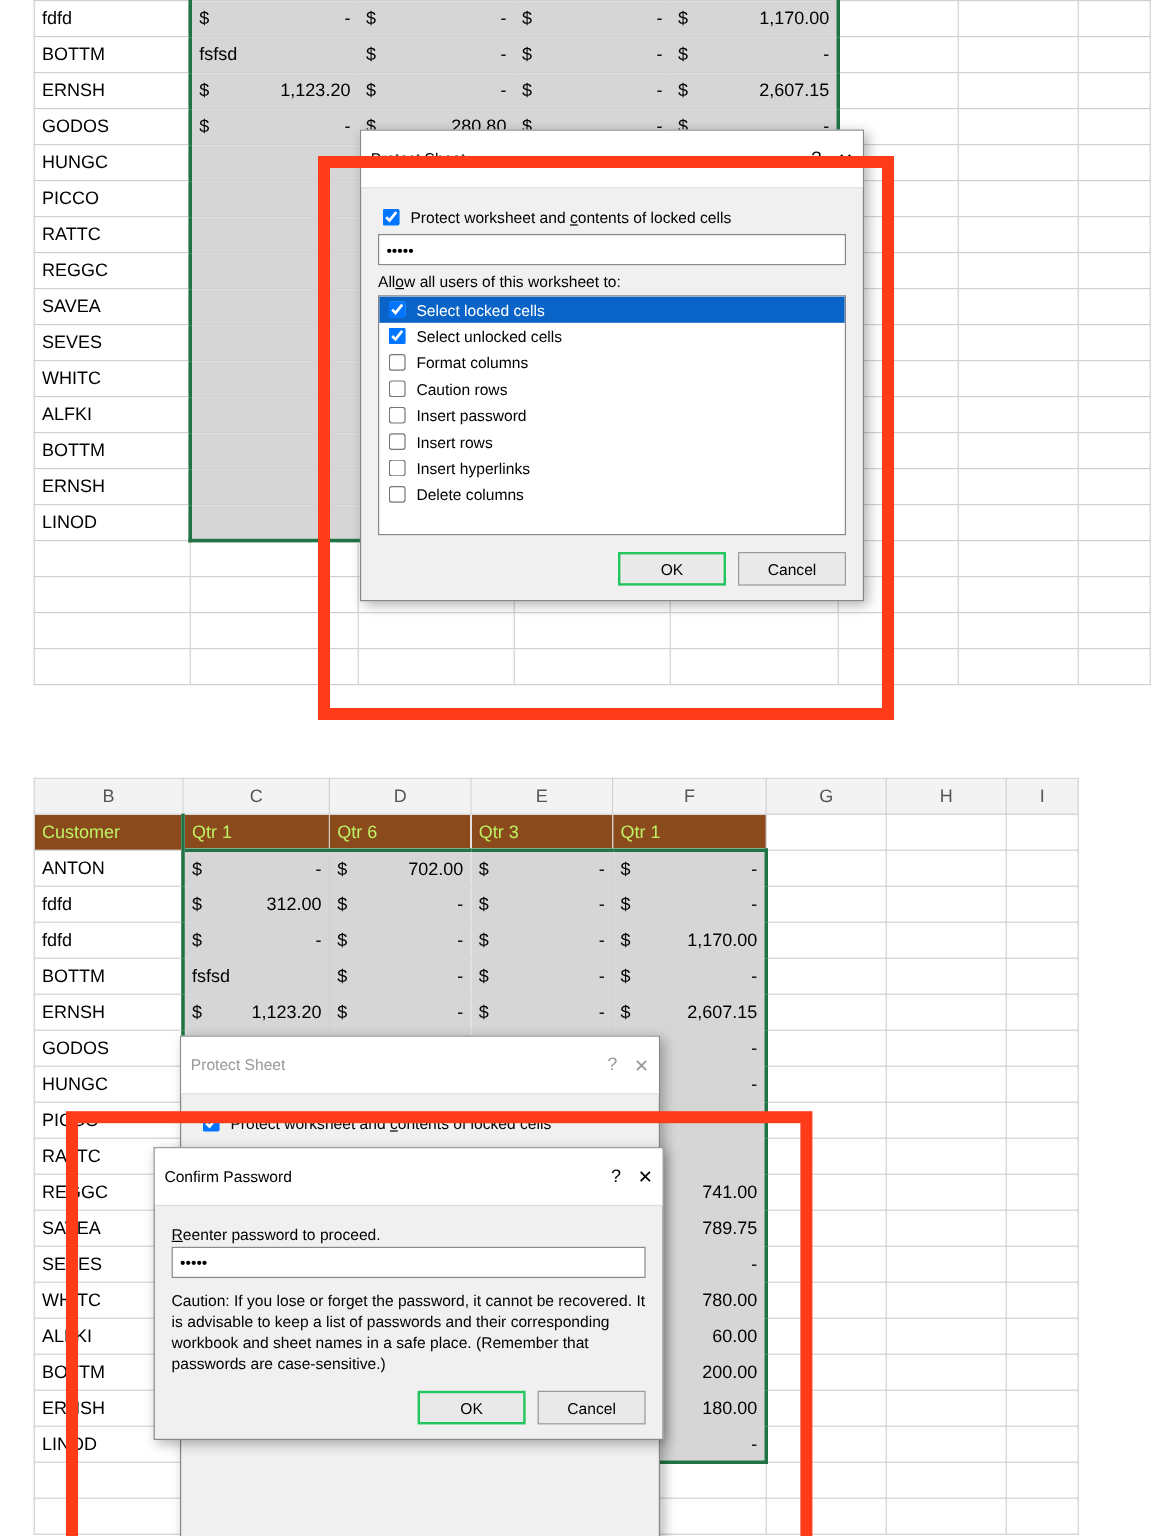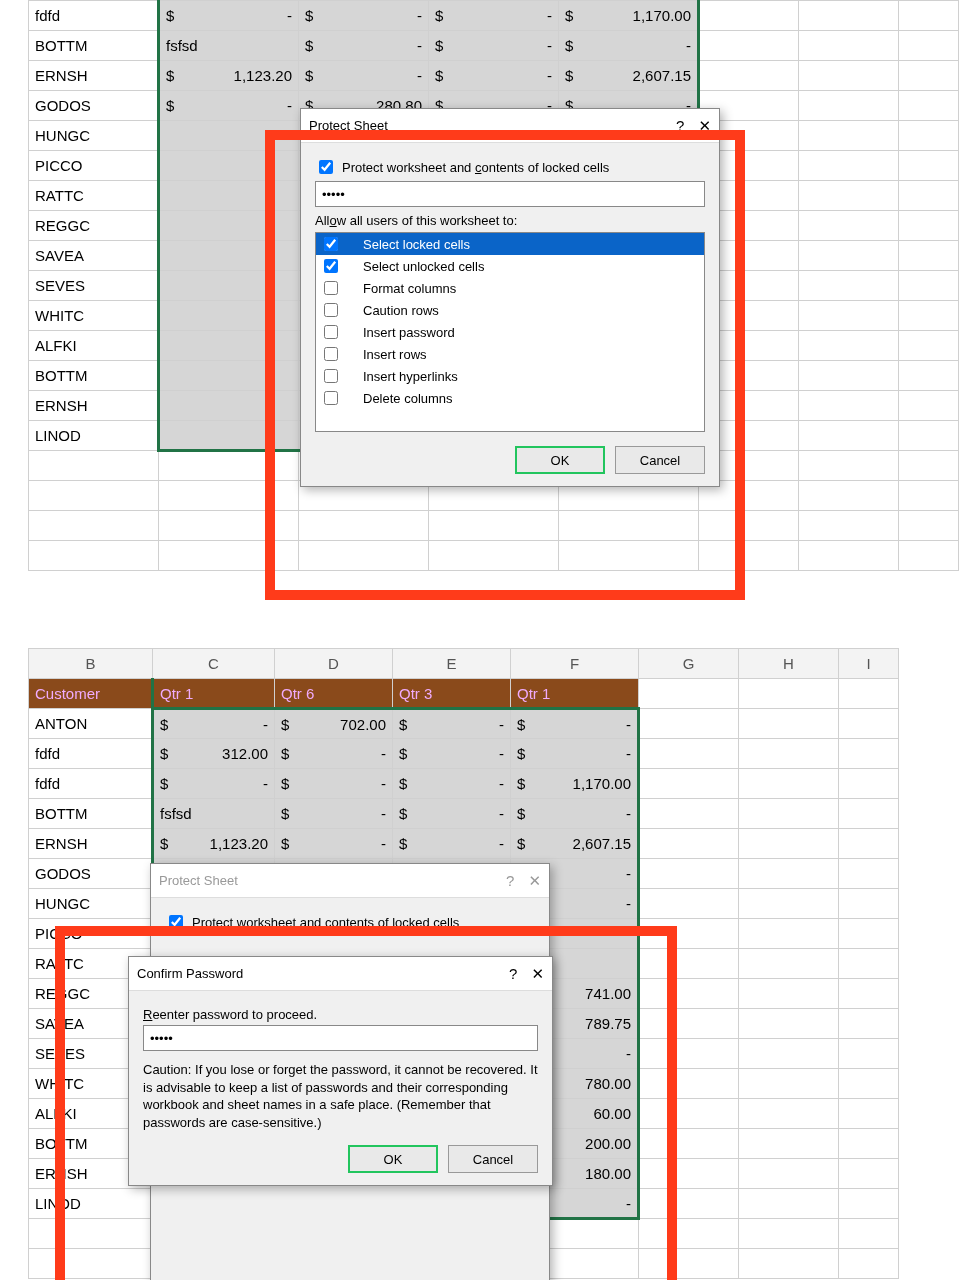--- a/index.html
+++ b/index.html
@@ -29,21 +29,21 @@
     background: #f3f3f3;
     text-align: center;
     font-weight: normal;
     color: #555;
   }
   .cur { display: flex; justify-content: space-between; align-items: center; height: 100%; }
   .cur .sym { }
   .cur .val { text-align: right; }
   .header-row td, .header-row th {
     background: #8a4a1b;
-    color: #f0abfc;
+    color: #bef264;
     font-weight: normal;
     text-align: left;
     padding-left: 8px;
   }
   .green-border-right { border-right: 3px solid #217346 !important; }
   .green-border-left { border-left: 3px solid #217346 !important; }
   .green-border-top { border-top: 3px solid #217346 !important; }
   .green-border-bottom { border-bottom: 3px solid #217346 !important; }
 
   
@@ -53,21 +53,21 @@
     border: 1px solid #888;
     box-shadow: 3px 3px 10px rgba(0,0,0,0.3);
     font-size: 13px;
   }
   .dialog .titlebar {
     display: flex;
     align-items: center;
     justify-content: space-between;
     background: #fff;
     border-bottom: 1px solid #ddd;
-    height: 34px;
+    height: 48px;
     padding: 0 8px;
   }
   .dialog .titlebar.inactive { color: #999; }
   .dialog .titlebar .right { display: flex; gap: 14px; font-size: 15px; }
   .dialog .body { padding: 10px 14px 12px 14px; }
   .dialog label.row { display: flex; align-items: center; gap: 6px; margin: 4px 0; }
   .dialog input[type=checkbox] { width: 14px; height: 14px; }
   .dialog input[type=password], .dialog input[type=text] {
     width: 100%;
     height: 26px;
@@ -77,21 +77,21 @@
     background: #fff;
   }
   .dialog .listbox {
     border: 1px solid #888;
     background: #fff;
     height: 200px;
     overflow-y: scroll;
     margin-top: 4px;
   }
   .dialog .listbox .item {
-    display: flex; align-items: center; gap: 22px;
+    display: flex; align-items: center; gap: 6px;
     padding: 1px 4px;
     font-size: 13px;
   }
   .dialog .listbox .item.selected {
     background: #0a64c8;
     color: #fff;
   }
   .dialog .btnrow {
     display: flex;
     justify-content: flex-end;

